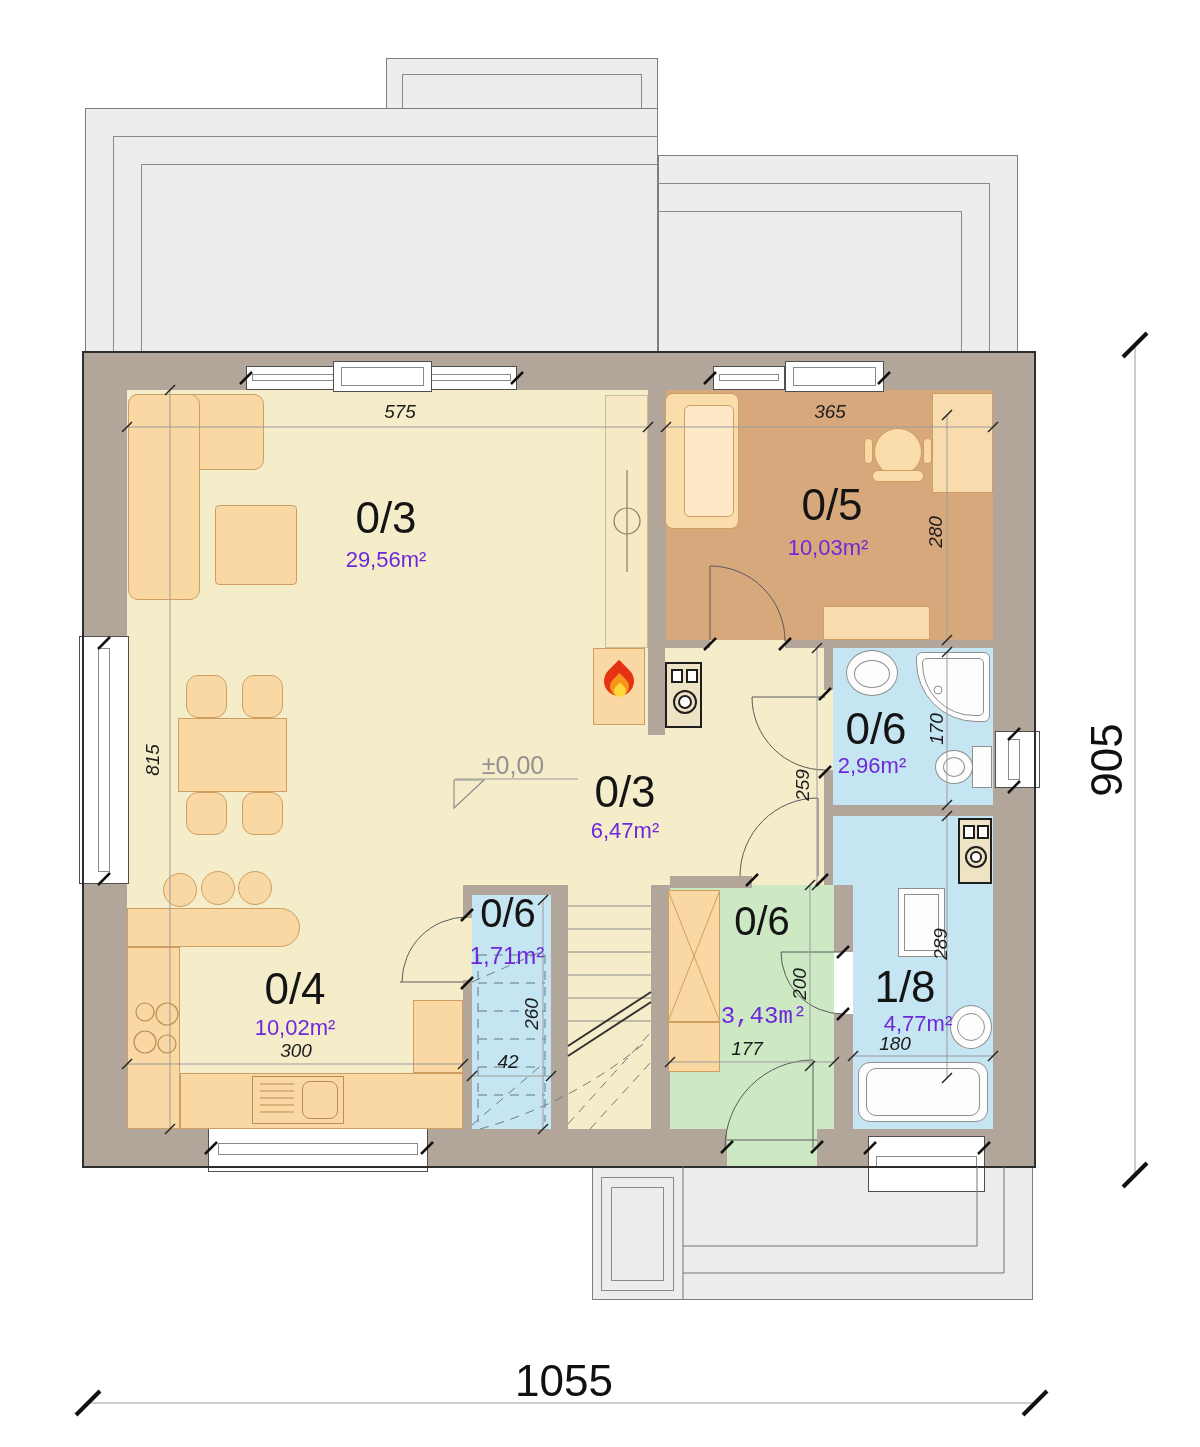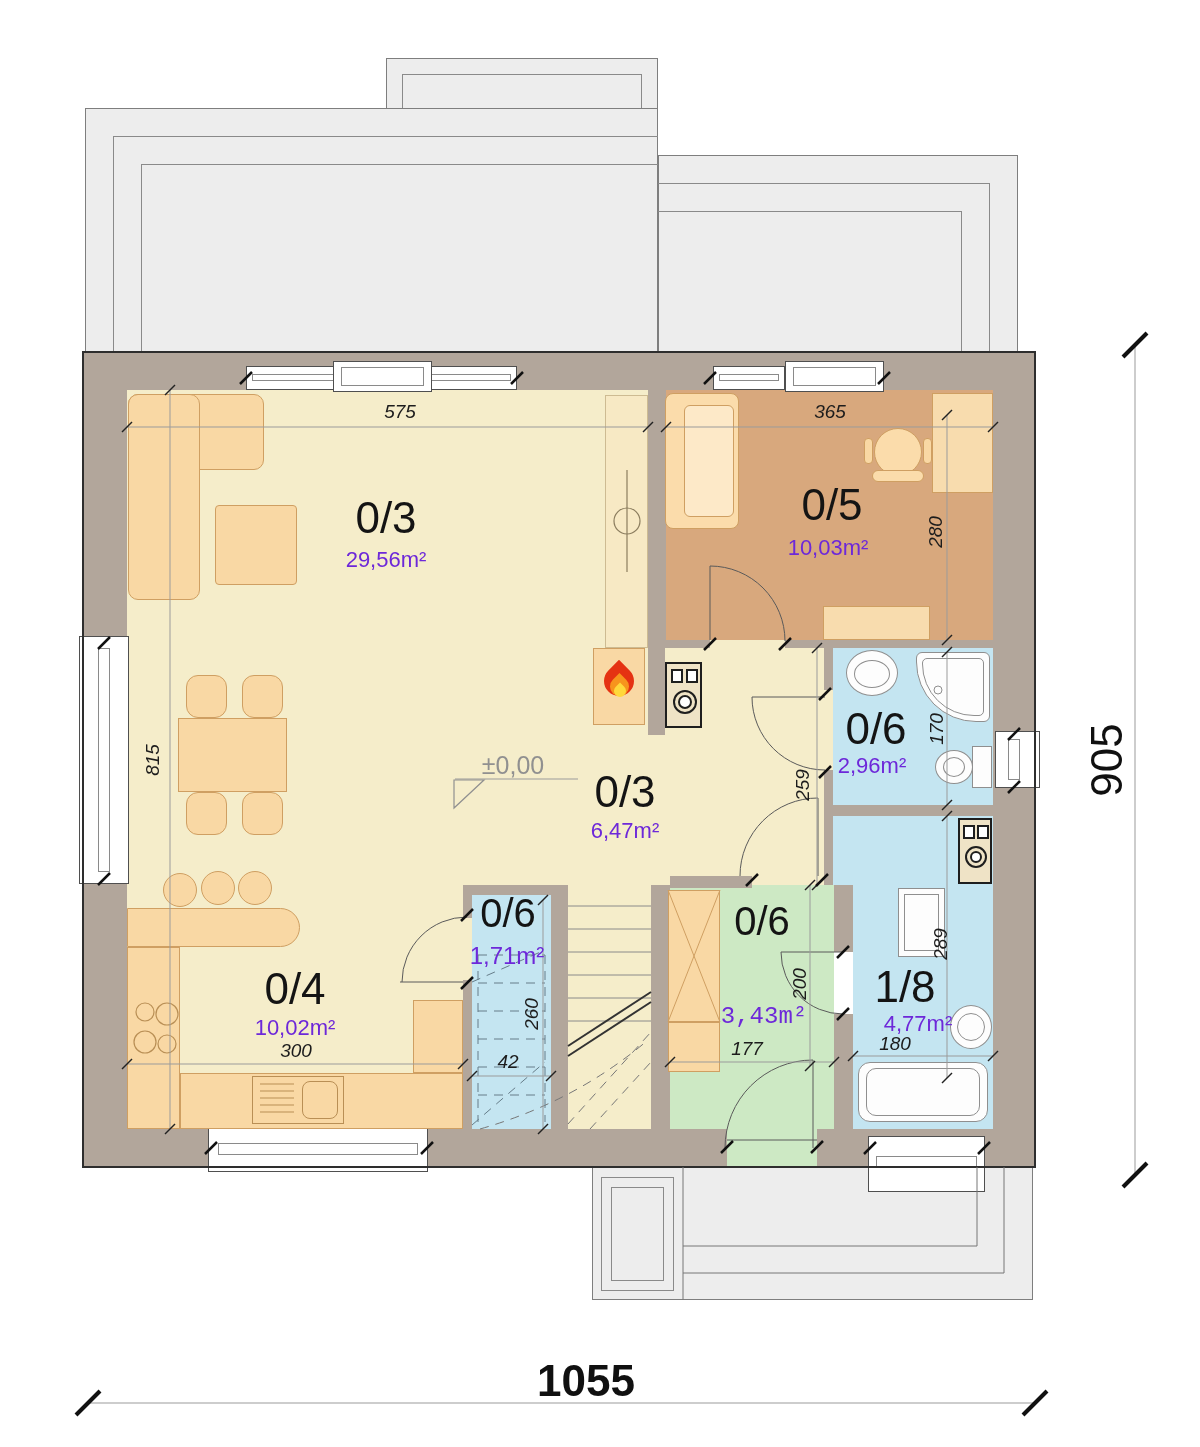--- a/index.html
+++ b/index.html
@@ -367,16 +367,16 @@
   <div class="dim v" style="left:937px;top:729px;">170</div>
   <div class="dim v" style="left:803px;top:785px;">259</div>
   <div class="dim" style="left:296px;top:1051px;">300</div>
   <div class="dim v" style="left:532px;top:1014px;">260</div>
   <div class="dim" style="left:508px;top:1062px;">42</div>
   <div class="dim" style="left:747px;top:1049px;">177</div>
   <div class="dim v" style="left:800px;top:984px;">200</div>
   <div class="dim v" style="left:941px;top:944px;">289</div>
   <div class="dim" style="left:895px;top:1044px;">180</div>
   <div class="dim-big v" style="left:1107px;top:760px;">905</div>
-  <div class="dim-big" style="left:586px;top:1381px;font-weight:bold;">1055</div>
+  <div class="dim-big" style="left:564px;top:1381px;">1055</div>
   <div class="lvl" style="left:513px;top:765px;">±0,00</div>
 
 </div>
 
 </body></html>

